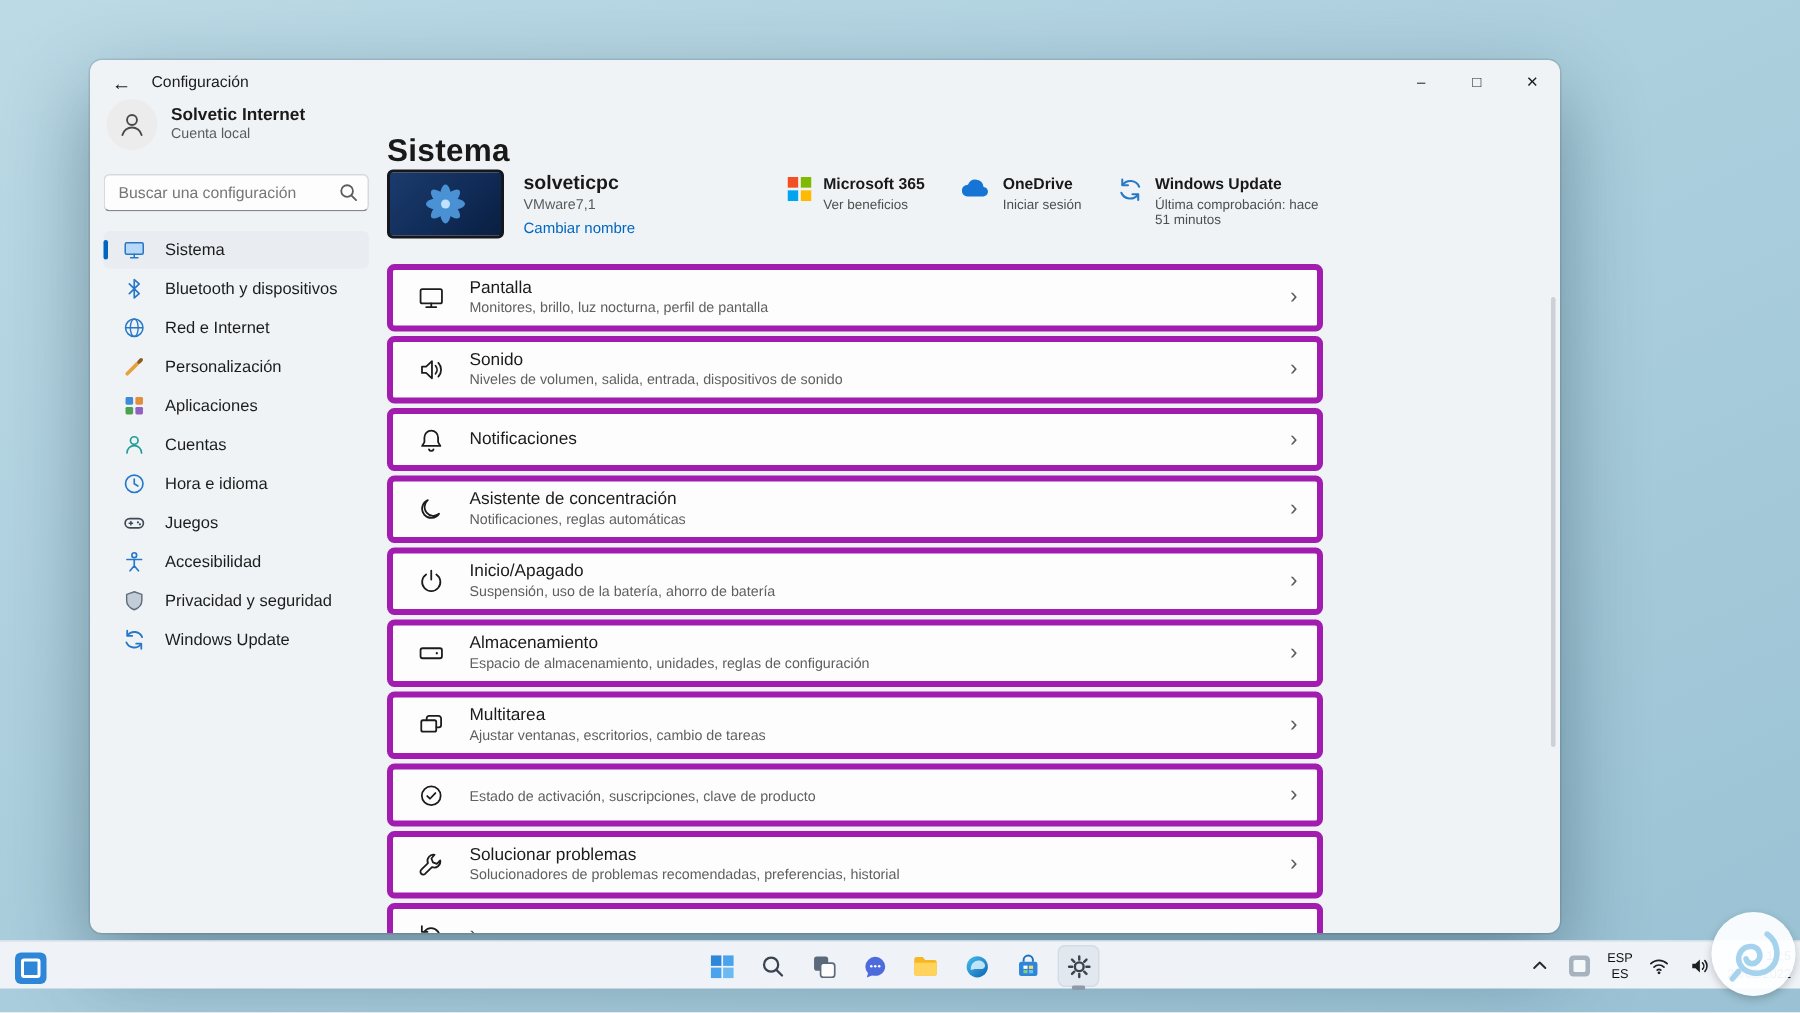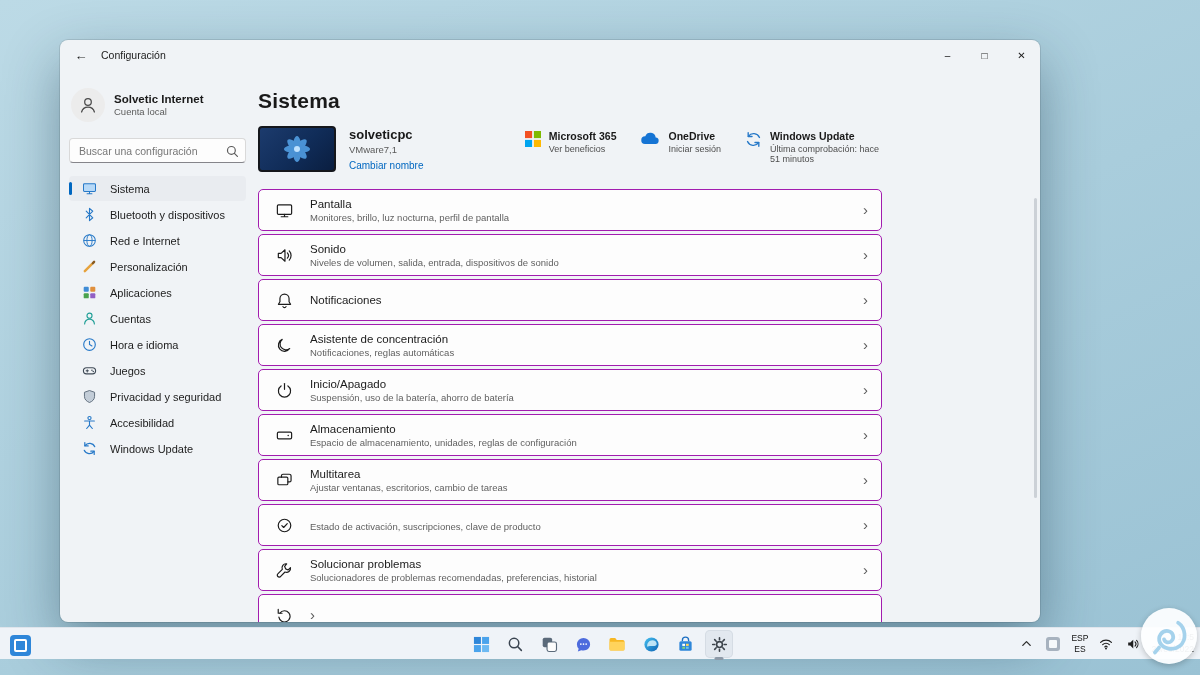--- a/index.html
+++ b/index.html
@@ -10,57 +10,57 @@
   
   .window{position:absolute;left:60px;top:40px;width:980px;height:582px;background:#f0f3f6;border-radius:8px;
     box-shadow:0 22px 55px rgba(20,50,70,.42),0 0 0 1px rgba(0,0,0,.10);overflow:hidden}
   .titlebar{height:30px;display:flex;align-items:center;padding-left:8px;gap:7px;position:relative}
   .back-btn{width:26px;height:22px;border:none;background:transparent;font-size:13px;color:#1b1b1b;border-radius:4px;cursor:pointer}
   .tb-title{font-size:10.5px;color:#1b1b1b}
   .win-controls{position:absolute;right:0;top:0;height:100%;display:flex}
   .wc{width:37px;height:100%;border:none;background:transparent;font-size:10px;color:#1b1b1b;cursor:pointer}
 
   
-  .sidebar{position:absolute;left:0;top:38px;bottom:0;width:198px;padding:6px 12px 6px 9px}
+  .sidebar{position:absolute;left:0;top:16px;bottom:0;width:198px;padding:6px 12px 6px 9px}
   .user{display:flex;align-items:center;gap:9px;padding:4px 2px;cursor:pointer;border-radius:4px}
   .avatar{width:34px;height:34px;border-radius:50%;background:#ececec;display:grid;place-items:center;flex:0 0 34px}
   .user-name{font-size:11.5px;font-weight:700;color:#1a1a1a}
   .user-type{font-size:9.5px;color:#5c5c5c;margin-top:1px}
   .searchbox{margin-top:12px;position:relative}
   .search-input{width:100%;height:25px;border:1px solid #d9d9d9;border-bottom-color:#85858a;border-radius:4px;background:#fdfdfd;
     font-size:10.5px;color:#1b1b1b;padding:0 26px 0 9px;outline:none;font-family:inherit}
   .search-input::placeholder{color:#767676}
   .search-ic{position:absolute;right:7px;top:6px;width:13px;height:13px;display:block}
   .nav{margin-top:13px;display:flex;flex-direction:column;gap:1px}
   .nav-item{position:relative;height:25px;display:flex;align-items:center;gap:13px;padding-left:13px;border-radius:4px;
     font-size:11px;color:#1c1c1c;cursor:pointer;white-space:nowrap}
   .nav-item.selected{background:#e9ecf0}
   .accent{display:none;position:absolute;left:0;top:6px;bottom:6px;width:3px;border-radius:2px;background:#0067c0}
   .nav-item.selected .accent{display:block}
   .nav-ic{width:15px;height:15px;flex:0 0 15px;display:grid;place-items:center}
 
   
   .content{position:absolute;left:198px;top:30px;right:0;bottom:0;overflow:hidden}
   .page-title{margin-top:19px;font-size:21px;font-weight:700;color:#191919;letter-spacing:.2px}
-  .device-band{margin-top:13px;width:624px;display:flex;align-items:flex-start}
+  .device-band{width:624px;display:flex;align-items:flex-start}
   .device-thumb{width:78px;height:46px;border:2px solid #15171c;border-radius:4px;overflow:hidden;flex:0 0 78px;
     background:linear-gradient(135deg,#1c3b6d 0%,#102c58 55%,#0a1e40 100%)}
   .device-info{margin-left:13px;padding-top:1px}
   .device-name{font-size:13px;font-weight:700;color:#191919}
   .device-model{font-size:9.5px;color:#5a5a5a;margin-top:2px}
   .rename-link{display:inline-block;font-size:10px;color:#0067c0;margin-top:3px;cursor:pointer}
   .status-cards{margin-left:auto;display:flex;gap:24px;padding-top:4px}
   .status-card{display:flex;gap:8px;cursor:pointer;align-items:flex-start}
   .st-title{font-size:10.5px;font-weight:700;color:#191919;white-space:nowrap}
   .st-sub{font-size:9px;color:#4e4e4e;margin-top:2px}
   .status-card.wide .st-sub{max-width:112px}
   .st-ic{display:grid;place-items:center;padding-top:1px}
 
   .rows{margin-top:16px;width:624px;display:flex;flex-direction:column;gap:3px}
-  .row{background:#fdfdfd;border:1px solid #a21caf;border-radius:5px;min-height:42px;display:flex;align-items:center;
+  .row{background:#fdfdfd;border:4px solid #a21caf;border-radius:5px;min-height:42px;display:flex;align-items:center;
     gap:16px;padding:0 13px 0 15px;cursor:pointer}
   .row-ic{width:20px;flex:0 0 20px;display:grid;place-items:center}
   .row-text{flex:1;padding:6px 0}
   .row-title{font-size:11.5px;color:#1b1b1b}
   .row-sub{font-size:9.5px;color:#5f5f5f;margin-top:2px}
   .row-chevron{font-size:15px;color:#5c5c5c;line-height:1;padding-bottom:2px}
   .content-scrollbar{position:absolute;right:3px;top:128px;width:3px;height:300px;border-radius:2px;background:#ccd1d7;cursor:pointer}
 
   .ic{fill:none;stroke:#1c1c1c;stroke-width:1.25;stroke-linecap:round;stroke-linejoin:round}
   .fd{fill:#1c1c1c;stroke:none}
@@ -217,35 +217,35 @@
                 <circle cx="12" cy="9.1" r=".8" fill="#3f4a56"></circle>
               </svg>
           </span>
           <span>Juegos</span>
         </div>
 
         <div class="nav-item">
 
           <span class="nav-ic">
             <svg width="15" height="15" viewBox="0 0 16 16">
-                <path d="M8 1.6l5.4 1.9v4.3c0 3.4-2.3 5.4-5.4 6.6-3.1-1.2-5.4-3.2-5.4-6.6V3.5z" fill="#c3cdd8" stroke="#5d6b7a" stroke-width="1"></path>
-              </svg>
-          </span>
-          <span>Privacidad y seguridad</span>
-        </div>
-
-        <div class="nav-item">
-
-          <span class="nav-ic">
-            <svg width="15" height="15" viewBox="0 0 16 16">
                 <circle cx="8" cy="3.3" r="1.7" fill="none" stroke="#2779c8" stroke-width="1.2"></circle>
                 <path d="M2.8 6.4h10.4M8 6.4v4.4M8 10.8l-3 3.6M8 10.8l3 3.6" fill="none" stroke="#2779c8" stroke-width="1.2" stroke-linecap="round" stroke-linejoin="round"></path>
               </svg>
           </span>
           <span>Accesibilidad</span>
+        </div>
+
+        <div class="nav-item">
+
+          <span class="nav-ic">
+            <svg width="15" height="15" viewBox="0 0 16 16">
+                <path d="M8 1.6l5.4 1.9v4.3c0 3.4-2.3 5.4-5.4 6.6-3.1-1.2-5.4-3.2-5.4-6.6V3.5z" fill="#c3cdd8" stroke="#5d6b7a" stroke-width="1"></path>
+              </svg>
+          </span>
+          <span>Privacidad y seguridad</span>
         </div>
 
         <div class="nav-item">
 
           <span class="nav-ic">
             <svg width="15" height="15" viewBox="0 0 16 16">
                 <path d="M13.6 6.1A6 6 0 0 0 3.2 5M2.4 9.9A6 6 0 0 0 12.8 11" fill="none" stroke="#2779c8" stroke-width="1.3" stroke-linecap="round"></path>
                 <path d="M3 1.6v3.6h3.6M13 14.4v-3.6H9.4" fill="none" stroke="#2779c8" stroke-width="1.3" stroke-linecap="round" stroke-linejoin="round"></path>
               </svg>
           </span>

